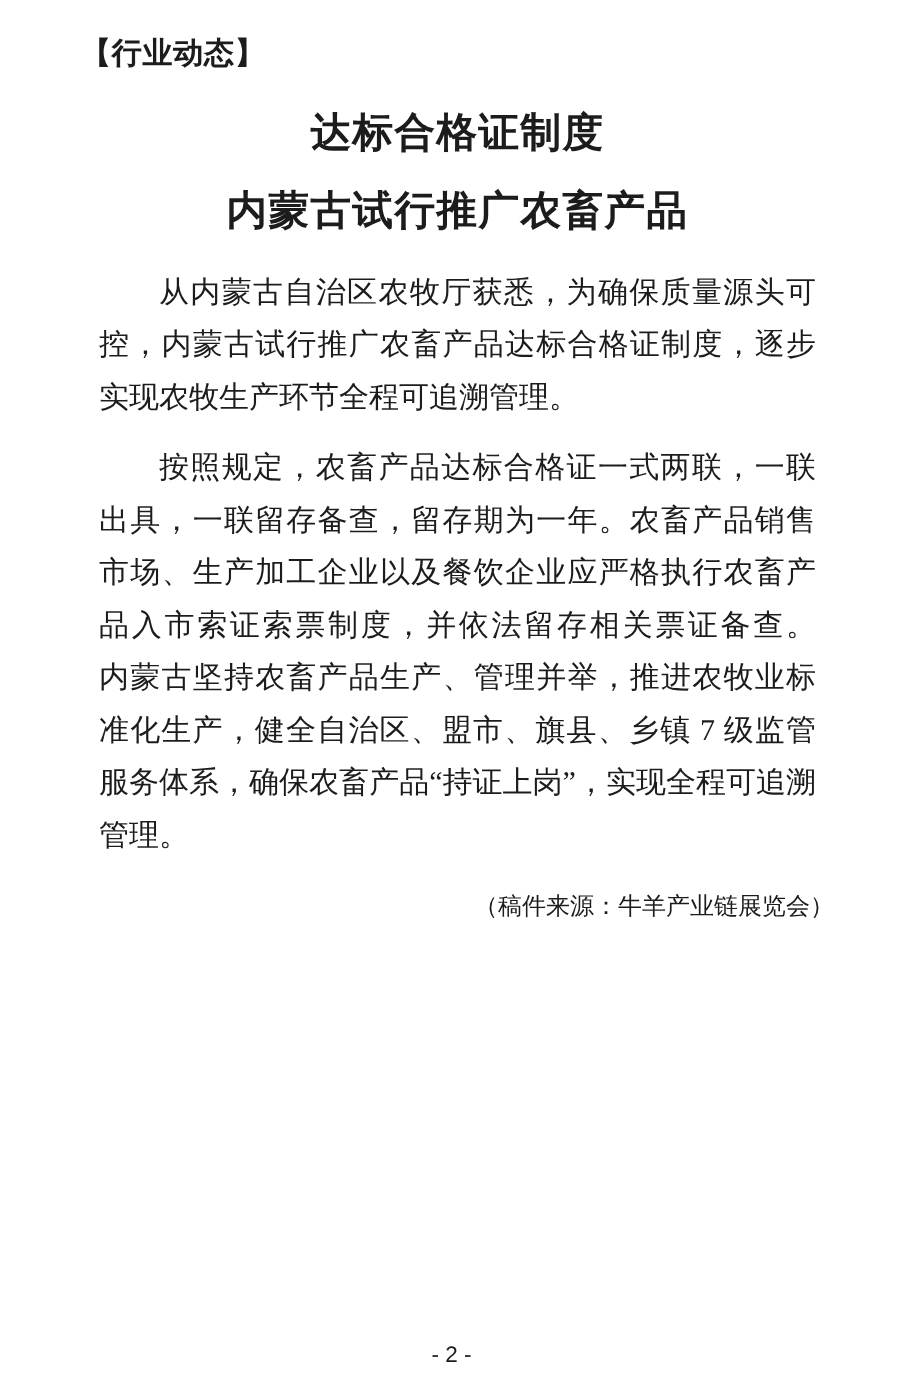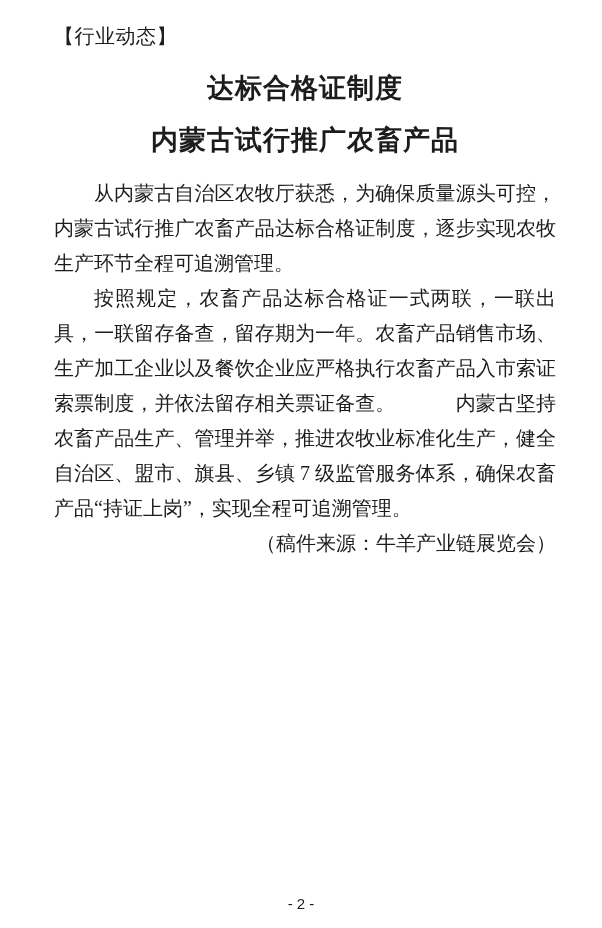--- a/index.html
+++ b/index.html
@@ -13,21 +13,21 @@
     height: 928px;
     background: #ffffff;
     color: #1c1c1c;
     box-sizing: border-box;
     padding: 24px 46px 0 54px;
     overflow: hidden;
     font-family: "Liberation Serif", serif;
   }
   .section-label {
     font-family: "Liberation Sans", sans-serif;
-    font-weight: 400;
+    font-weight: 700;
     font-size: 20px;
     line-height: 24px;
     letter-spacing: 0.5px;
   }
   .title {
     margin: 14px 0 0 0;
     text-align: center;
     font-weight: 700;
     font-size: 27px;
     line-height: 52px;
@@ -36,25 +36,25 @@
   .title-line {
     display: block;
   }
   .article-body {
     margin-top: 10px;
     font-size: 20px;
     line-height: 35px;
     text-align: justify;
   }
   .para {
-    margin: 0;
+    margin: 12px;
     text-indent: 2em;
   }
   .attribution {
-    font-size: 20px;
+    font-size: 16px;
     line-height: 35px;
     text-align: right;
   }
   .page-footer {
     position: absolute;
     left: 0;
     right: 0;
     bottom: 16px;
     text-align: center;
     font-family: "Liberation Sans", sans-serif;

